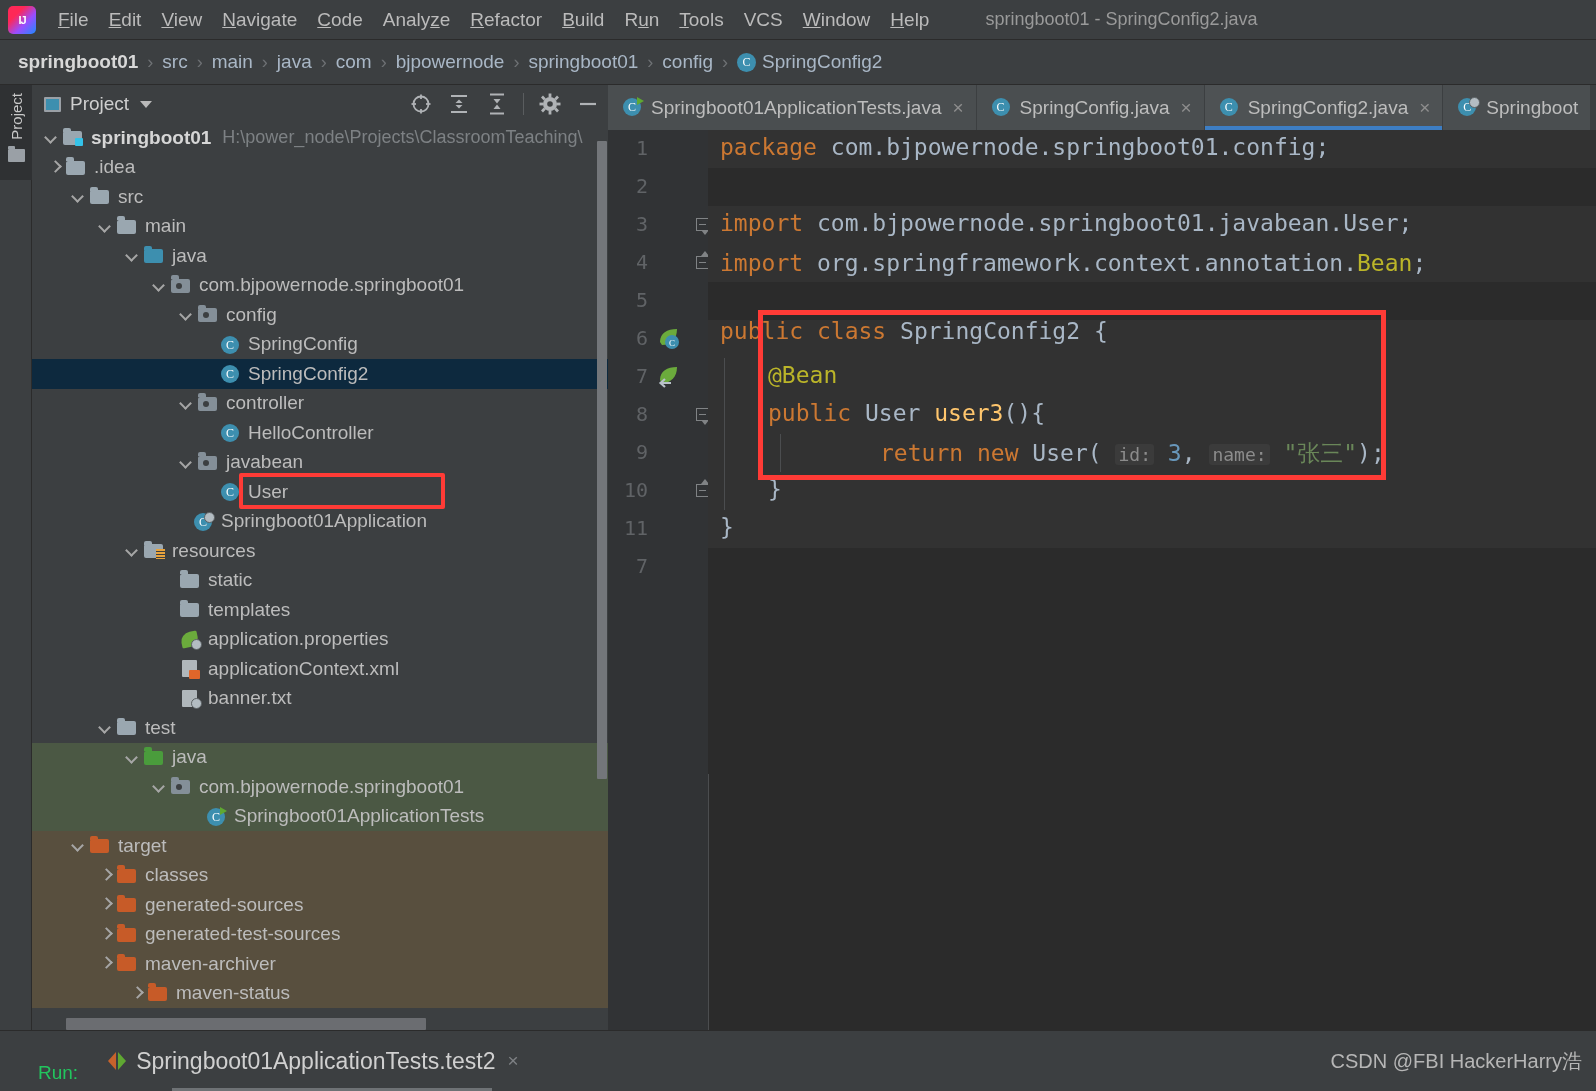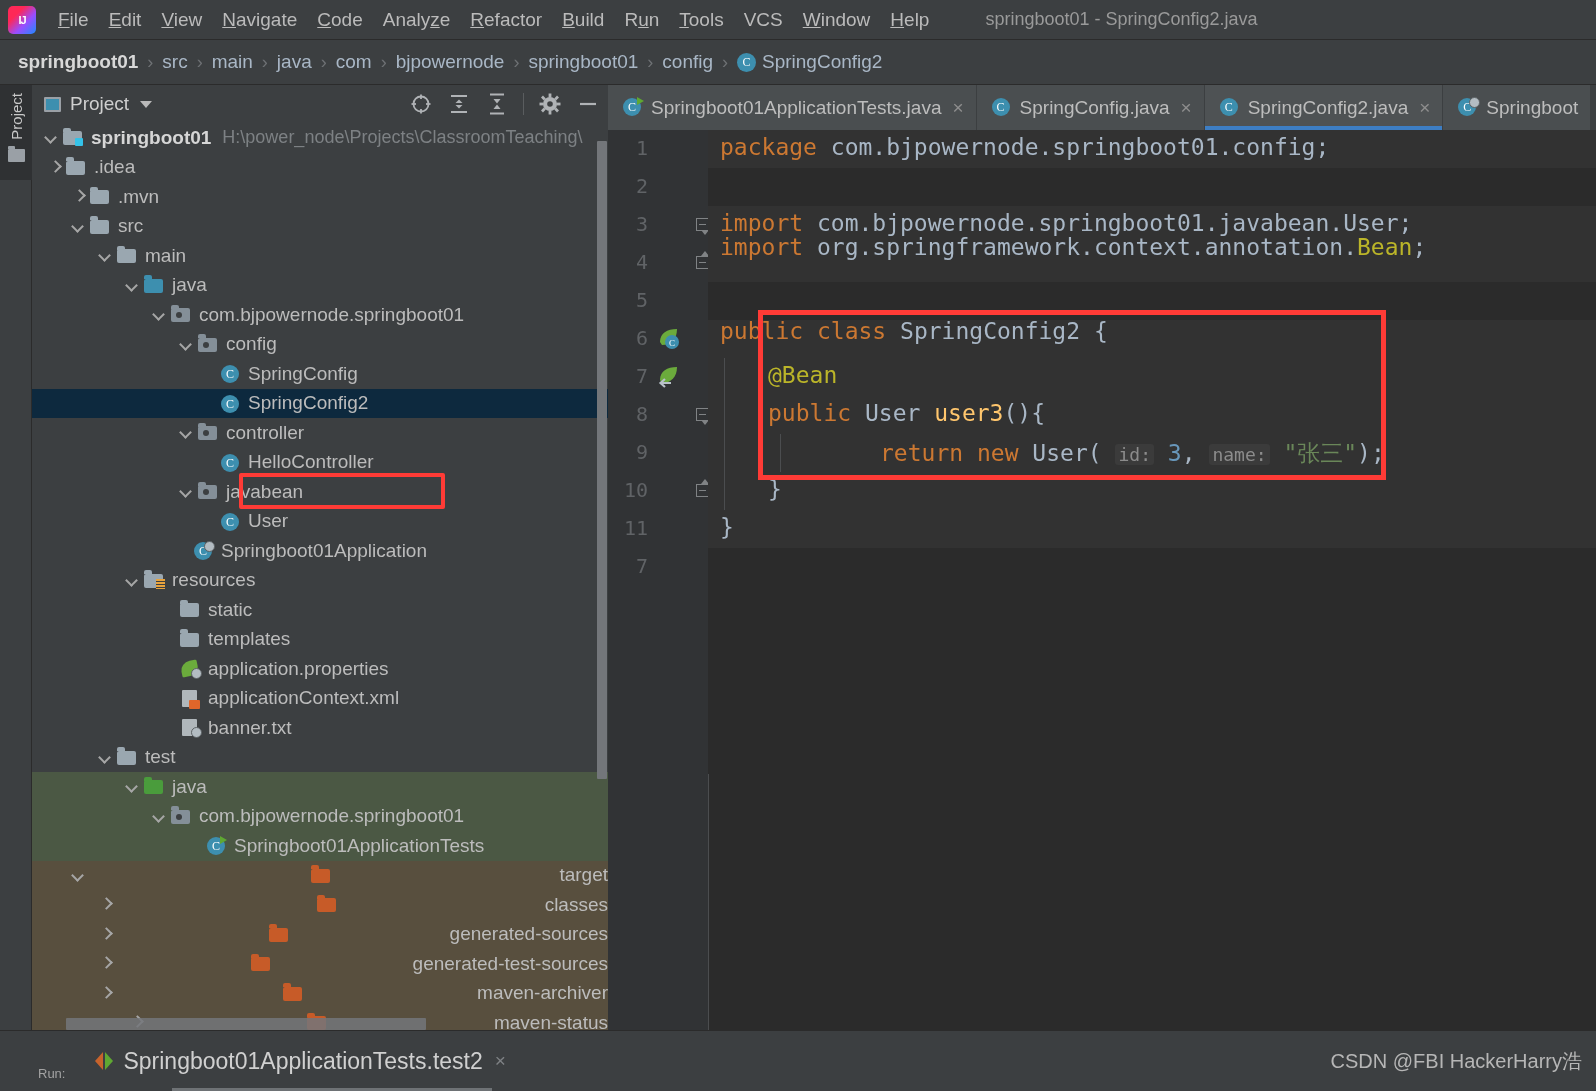--- a/index.html
+++ b/index.html
@@ -107,21 +107,21 @@
   .tree {
     position: absolute; left: 0; top: 38px; width: 576px; height: 907px;
     overflow: hidden;
   }
   .row {
     position: relative; height: 29.5px; display: flex; align-items: center;
     white-space: nowrap; font-size: 19px; color: #bcbcbc;
   }
   .row.sel { background: #0d293e; }
   .row.test-src { background: #4b5844; }
-  .row.target-src { background: #584f3e; justify-content: space-between; }
+  .row.target-src { background: #584f3e; }
   .tw {
     width: 13px; height: 13px; flex: none; position: relative; margin-right: 5px;
   }
   .tw.right::after {
     content:""; position:absolute; left: 3px; top: 1px;
     width: 7px; height: 7px; border-right: 2px solid #a6a6a6;
     border-bottom: 2px solid #a6a6a6; transform: rotate(-45deg);
   }
   .tw.down::after {
     content:""; position:absolute; left: 1px; top: 2px;
@@ -306,21 +306,21 @@
     position: absolute; left: 758px; top: 355px; width: 628px; height: 170px;
     border: 5px solid #ff3b36; pointer-events: none;
   }
 
   
   .bottombar {
     position: absolute; left: 0; bottom: 0; width: 1596px; height: 61px;
     background: #3c3f41; border-top: 1px solid #2b2b2b;
     display: flex; align-items: center;
   }
-  .run-label { color: #a3a3a3; font-size: 13px; margin-left: 38px; margin-top: 24px; }
+  .run-label { color: #22c55e; font-size: 19px; margin-left: 38px; margin-top: 24px; }
   .run-cfg-ico {
     width: 18px; height: 18px; margin-left: 30px; position: relative; flex:none;
   }
   .run-cfg-ico::before {
     content:""; position:absolute; left:0; top:0; width:0;height:0;
     border-top:9px solid transparent; border-bottom:9px solid transparent;
     border-right:8px solid #c7632c;
   }
   .run-cfg-ico::after {
     content:""; position:absolute; right:0; top:0; width:0;height:0;
@@ -455,27 +455,20 @@
         <span class="path-hint">H:\power_node\Projects\ClassroomTeaching\</span>
       </div>
       <div class="row" style="padding-left:16px">
         <span class="tw right"></span>
         <span class="ico">
             <span class="f-grey"></span>
           </span>
         <span class="lbl">.idea</span>
       </div>
       <div class="row" style="padding-left:40px">
-        <span class="tw right"></span>
-        <span class="ico">
-            <span class="f-grey"></span>
-          </span>
-        <span class="lbl">.mvn</span>
-      </div>
-      <div class="row" style="padding-left:40px">
         <span class="tw down"></span>
         <span class="ico">
             <span class="f-grey"></span>
           </span>
         <span class="lbl">src</span>
       </div>
       <div class="row" style="padding-left:67px">
         <span class="tw down"></span>
         <span class="ico">
             <span class="f-grey"></span>
@@ -753,21 +746,21 @@
       <div class="code-bg-line" style="top:342px"></div>
       <div class="code-bg-line" style="top:380px"></div>
 
       <div class="indent-guide" style="left:16px; top:228px; height:152px;"></div>
       <div class="indent-guide" style="left:72px; top:304px; height:38px;"></div>
 
       <div class="cline" style="top:4px"><span class="kw">package</span><span class="pl"> com.bjpowernode.springboot01.config;</span></div>
 
       <div class="cline" style="top:80px"><span class="kw">import</span><span class="pl"> com.bjpowernode.springboot01.javabean.User;</span></div>
 
-      <div class="cline" style="top:104px"><span class="kw">import</span><span class="pl"> org.springframework.context.annotation.</span><span class="ann">Bean</span><span class="pl">;</span></div>
+      <div class="cline" style="top:120px"><span class="kw">import</span><span class="pl"> org.springframework.context.annotation.</span><span class="ann">Bean</span><span class="pl">;</span></div>
 
       <div class="cline" style="top:188px"><span class="kw">public</span><span class="pl"> </span><span class="kw">class</span><span class="pl"> SpringConfig2 {</span></div>
 
       <div class="cline" style="top:232px; left:60px"><span class="ann">@Bean</span></div>
 
       <div class="cline" style="top:270px; left:60px"><span class="kw">public</span><span class="cl"> User</span><span style="color:#ffc66d"> user3</span><span class="pl">(){</span></div>
 
       <div class="cline" style="top:308px; left:172px"><span class="kw">return</span><span class="pl"> </span><span class="kw">new</span><span class="cl"> User</span><span class="pl">( </span><span class="hintp">id:</span><span class="num"> 3</span><span class="pl">, </span><span class="hintp">name:</span><span class="str"> "张三"</span><span class="pl">);</span></div>
 
       <div class="cline" style="top:346px; left:60px"><span class="pl">}</span></div>

